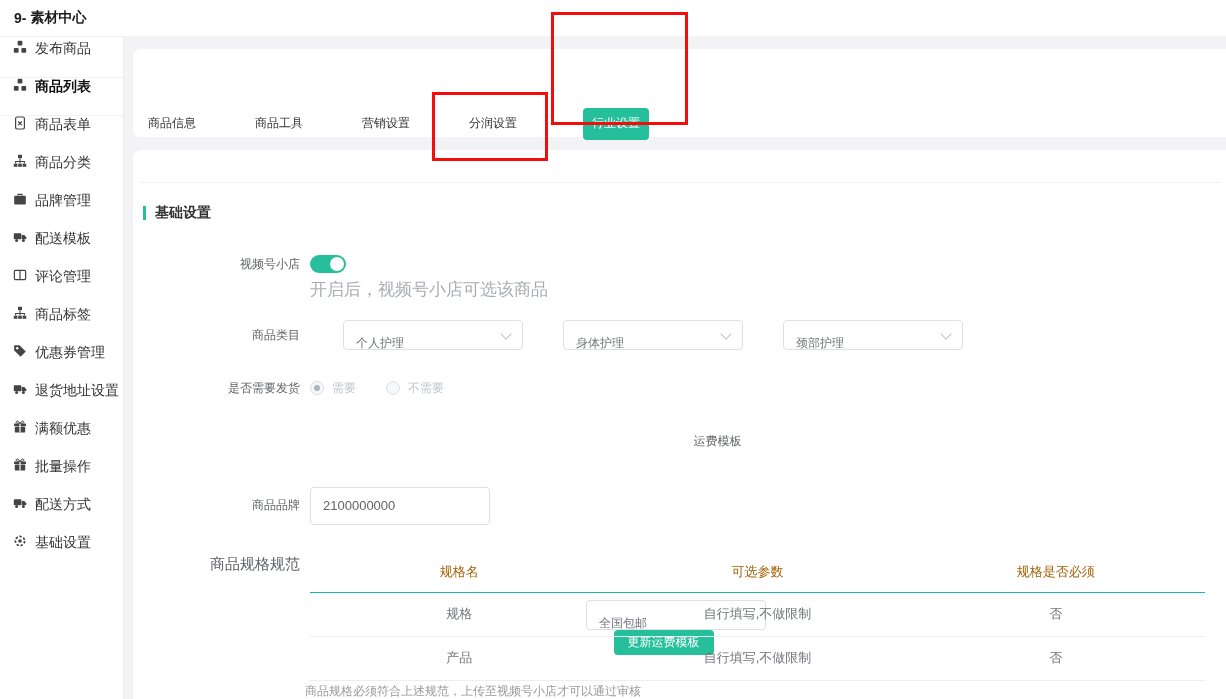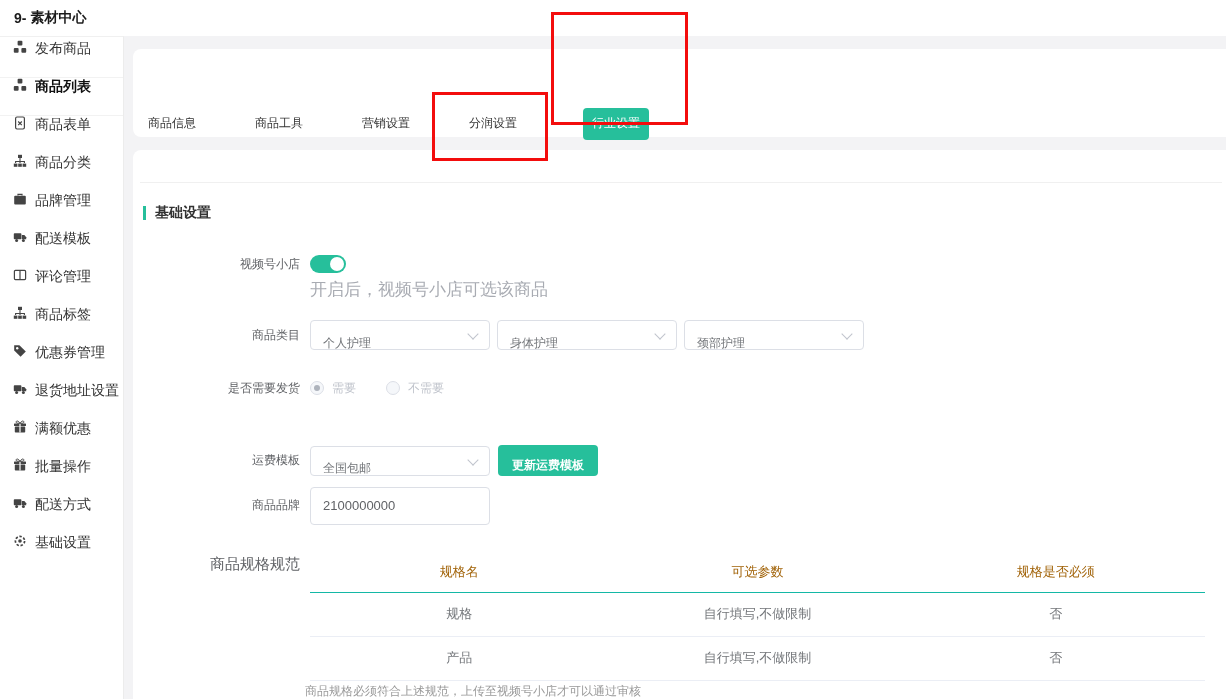--- a/index.html
+++ b/index.html
@@ -52,33 +52,33 @@
   .flabel { width:167px; text-align:right; font-size:12px; color:#606266; flex:0 0 167px; margin-right:10px; white-space:nowrap; }
 
   .row-toggle { top:98px; height:32px; }
   .toggle { width:36px; height:18px; border-radius:9px; background:var(--accent); position:relative; cursor:pointer; }
   .toggle .knob { position:absolute; right:2px; top:2px; width:14px; height:14px; border-radius:50%; background:#fff; }
   .hint { position:absolute; left:177px; top:128px; font-size:17px; color:#a8abb2; }
 
   .row-category { top:170px; height:30px; }
   .select { width:180px; height:30px; border:1px solid #dcdfe6; border-radius:4px; background:#fff;
             display:flex; align-items:center; padding:16px 26px 0 12px; font-size:12px; color:#73767a;
-            position:relative; margin-right:7px; cursor:pointer; }
+            position:relative; margin-right:7px; cursor:pointer;margin-left:33px; }
   .select::after { content:""; position:absolute; right:12px; top:9px; width:7px; height:7px;
                    border-right:1.4px solid #c0c4cc; border-bottom:1.4px solid #c0c4cc; transform:rotate(45deg); }
 
   .row-radio { top:224px; height:28px; }
   .radio-group { display:flex; align-items:center; gap:8px; margin-right:30px; cursor:pointer; }
   .radio { width:14px; height:14px; border-radius:50%; border:1px solid #dcdfe6; background:#f5f7fa; position:relative; flex:0 0 14px; }
   .radio.checked::after { content:""; position:absolute; left:3px; top:3px; width:6px; height:6px; border-radius:50%; background:#aeb3bc; }
   .radio-label { font-size:12px; color:#c0c4cc; }
 
-  .row-freight { top:295px; height:31px; }
+  .row-freight { top:283px; height:31px;flex-direction:column; }
   .btn-freight { margin-left:1px; background:var(--accent); color:#fff; border:none; border-radius:4px;
-                 height:31px; padding:12px 14px; font-size:12px; cursor:pointer; white-space:nowrap;font-weight:bold; }
+                 height:31px; padding:4px 14px; font-size:12px; cursor:pointer; white-space:nowrap; }
 
   .row-brand { top:340px; height:31px; }
   .text-input { width:180px; height:38px; border:1px solid #dcdfe6; border-radius:4px; padding:0 12px;
                 font-size:13px; color:#606266; background:#fff; font-family:"Liberation Sans",sans-serif; }
 
   .spec-label { position:absolute; left:0; top:405px; width:167px; text-align:right; font-size:15px; color:#606266; }
   .spec-table { position:absolute; left:177px; top:402px; width:895px; border-collapse:collapse; table-layout:fixed; }
   .spec-table th { height:40px; font-size:13px; font-weight:normal; color:#a16207; text-align:center;
                    border-bottom:1px solid #14b8a6; }
   .spec-table td { height:44px; font-size:13px; color:#73767a; text-align:center; border-bottom:1px solid #ebeef5; }

